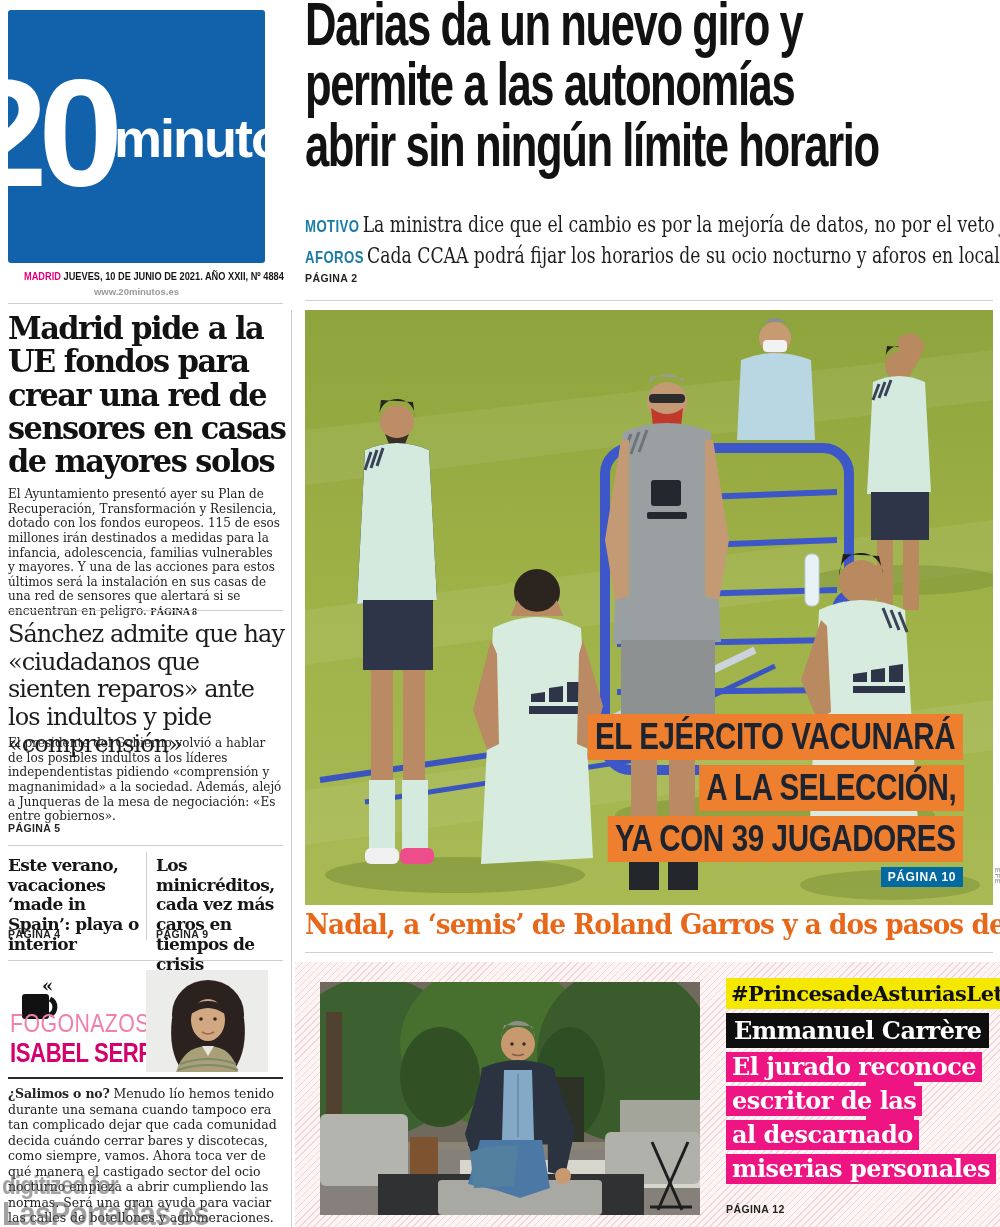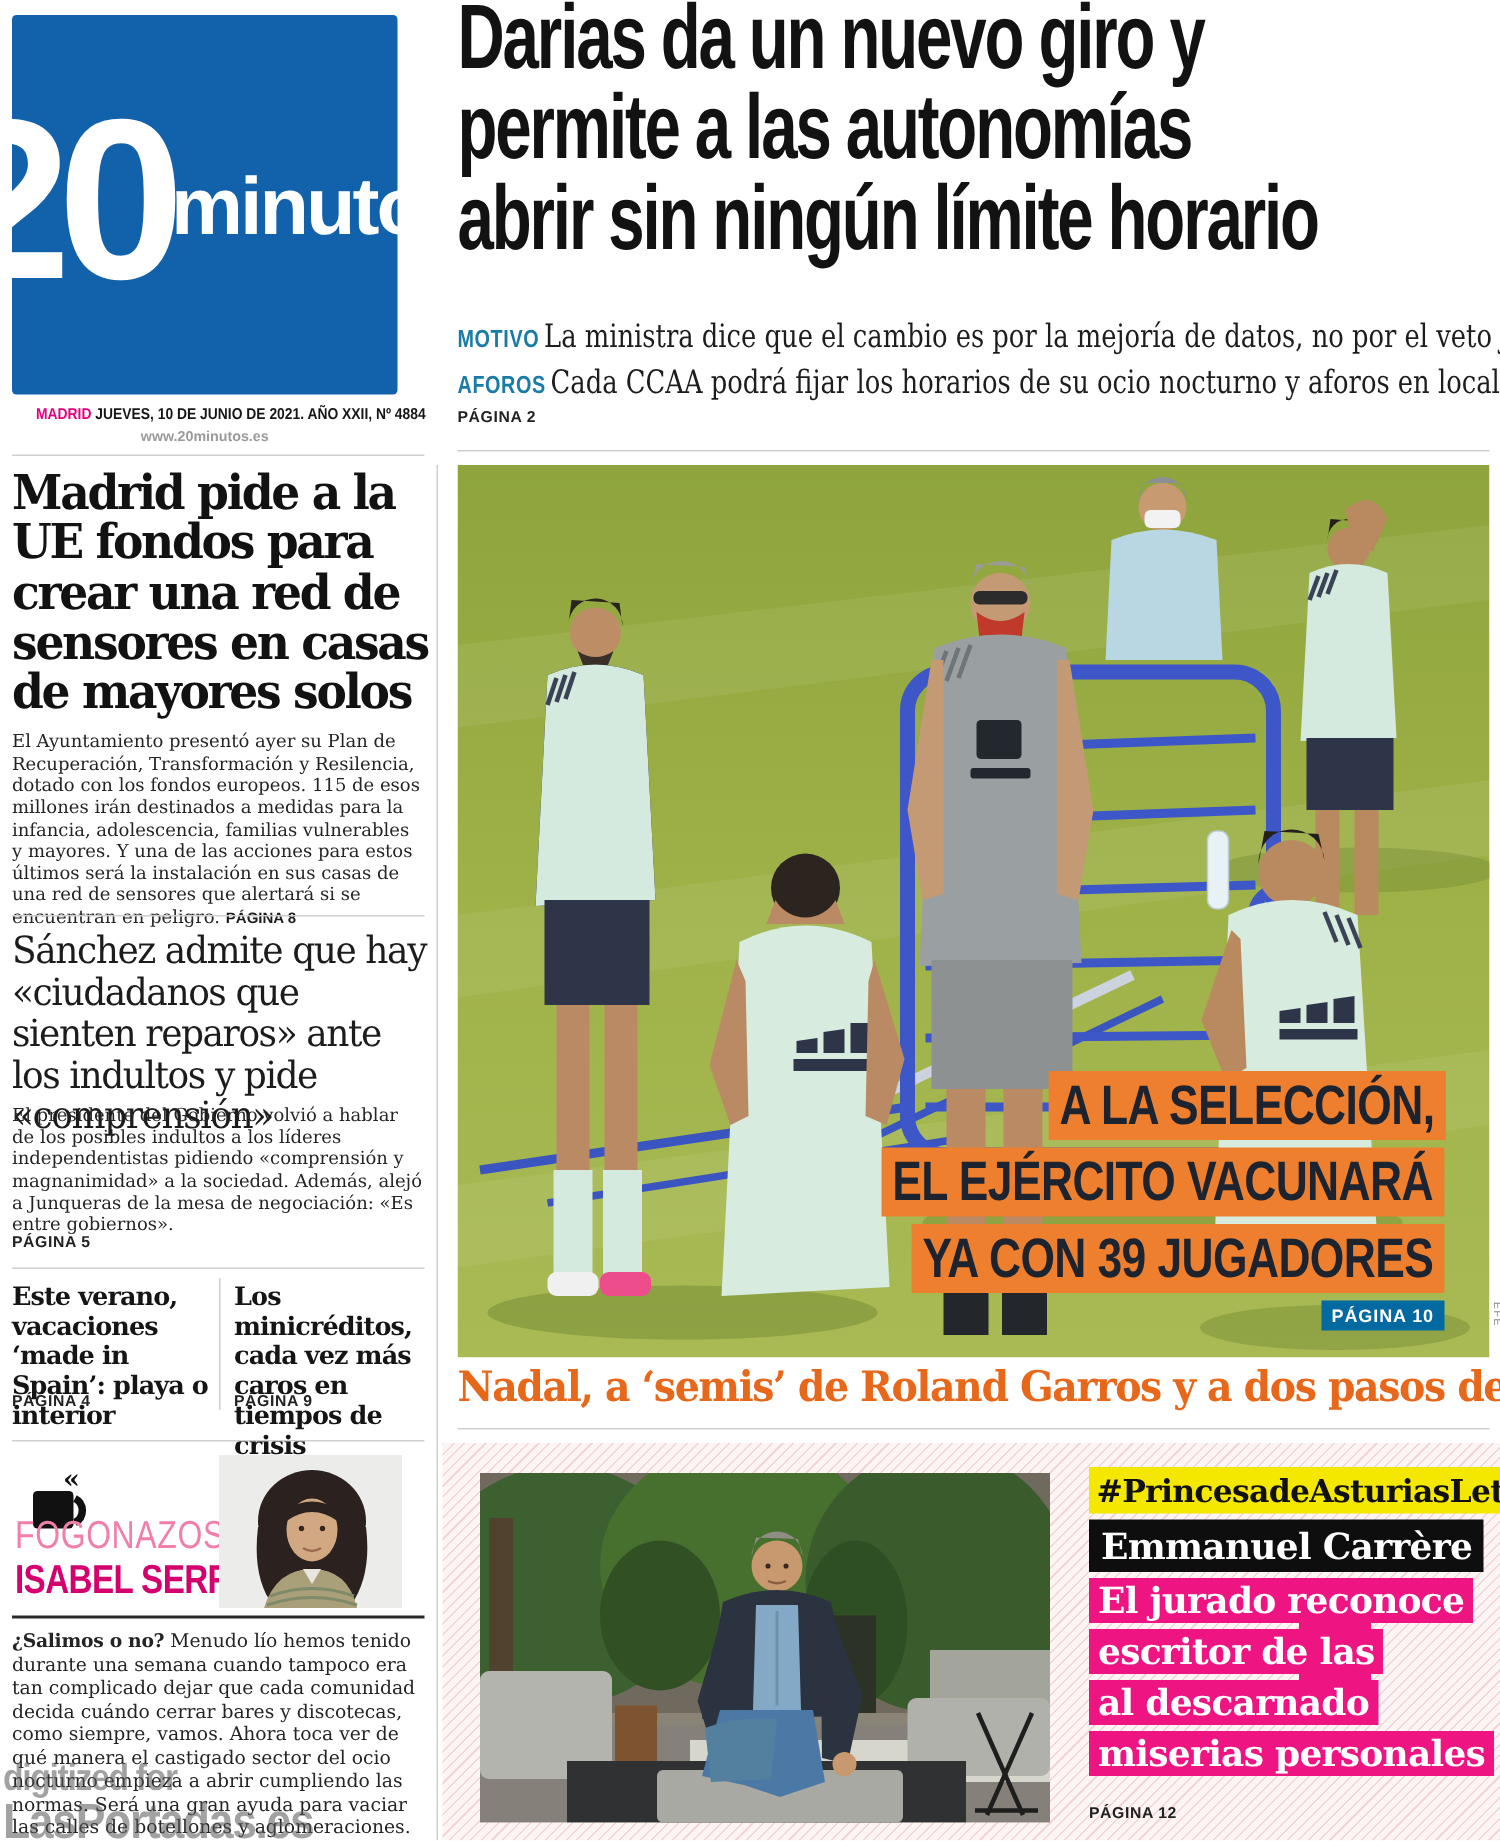--- a/index.html
+++ b/index.html
@@ -26,21 +26,21 @@
   .deck-wrap{left:305px;top:210px;width:862px;transform:scaleX(.8);transform-origin:0 0;}
   .deck-row{font-size:21.5px;line-height:30px;white-space:nowrap;color:#1d1d1d;}
   .deck-row .tag{font-family:"Liberation Sans","DejaVu Sans",sans-serif;font-weight:bold;font-size:16.5px;
                  color:#1a7ca6;letter-spacing:.5px;margin-right:4px;}
   .pageref{font-size:10.5px;font-weight:bold;letter-spacing:.4px;color:#222;}
 
   
   .a1-hl{left:8px;top:312px;width:292px;transform:scaleX(.95);transform-origin:0 0;
          font-weight:bold;font-size:32px;line-height:1.04;letter-spacing:-1.6px;color:#121212;}
   .body-txt{font-size:12px;line-height:1.22;color:#242424;}
-  .pageref-inline{font-family:Liberation Sans, sans-serif;font-size:10px;font-weight:bold;color:#1b1b1b;}
+  .pageref-inline{font-family:Liberation Serif, serif;font-size:10px;font-weight:bold;color:#1b1b1b;}
   .a2-hl{left:8px;top:620px;width:290px;transform:scaleX(.96);transform-origin:0 0;
          font-size:25px;line-height:1.1;letter-spacing:-1px;color:#1c1c1c;}
   .brief-hl{font-weight:bold;font-size:17px;line-height:1.16;letter-spacing:-.6px;color:#151515;}
 
   
   .fog-section{color:#f07fab;font-size:26px;letter-spacing:.5px;line-height:1;}
   .fog-author{color:#d4006e;font-weight:bold;font-size:27px;letter-spacing:-.5px;line-height:1;}
   .op-body{font-size:12.5px;line-height:1.24;color:#242424;}
   .op-body b{letter-spacing:-.2px;}
 
@@ -237,22 +237,22 @@
           <rect x="548" y="376" width="52" height="7"></rect>
           <path d="M560,420 l16,-14 6,16 -14,12 z"></path>
         </g>
         <path d="M516,310 l-20,60 16,40 14,-8 -4,-86 z" fill="#b9895f"></path>
         <rect x="500" y="244" width="14" height="52" rx="6" fill="#e8f2f6" stroke="#b8ccd4"></rect>
       </g>
     </svg>
 
     
     <div class="abs" style="right:30px;top:404px;width:620px;text-align:right;">
+      <span class="ov-line"><span>EL EJÉRCITO VACUNARÁ</span></span>
       <span class="ov-line"><span>A LA SELECCIÓN,</span></span>
-      <span class="ov-line"><span>EL EJÉRCITO VACUNARÁ</span></span>
       <span class="ov-line"><span>YA CON 39 JUGADORES</span></span>
       <span class="ov-chip">PÁGINA 10</span>
     </div>
   </div>
   <div class="abs credit-v">EFE</div>
 
   <div class="abs nadal serif">
     <span>Nadal, a ‘semis’ de Roland Garros y a dos pasos de la gloria</span>
     
   </div>

